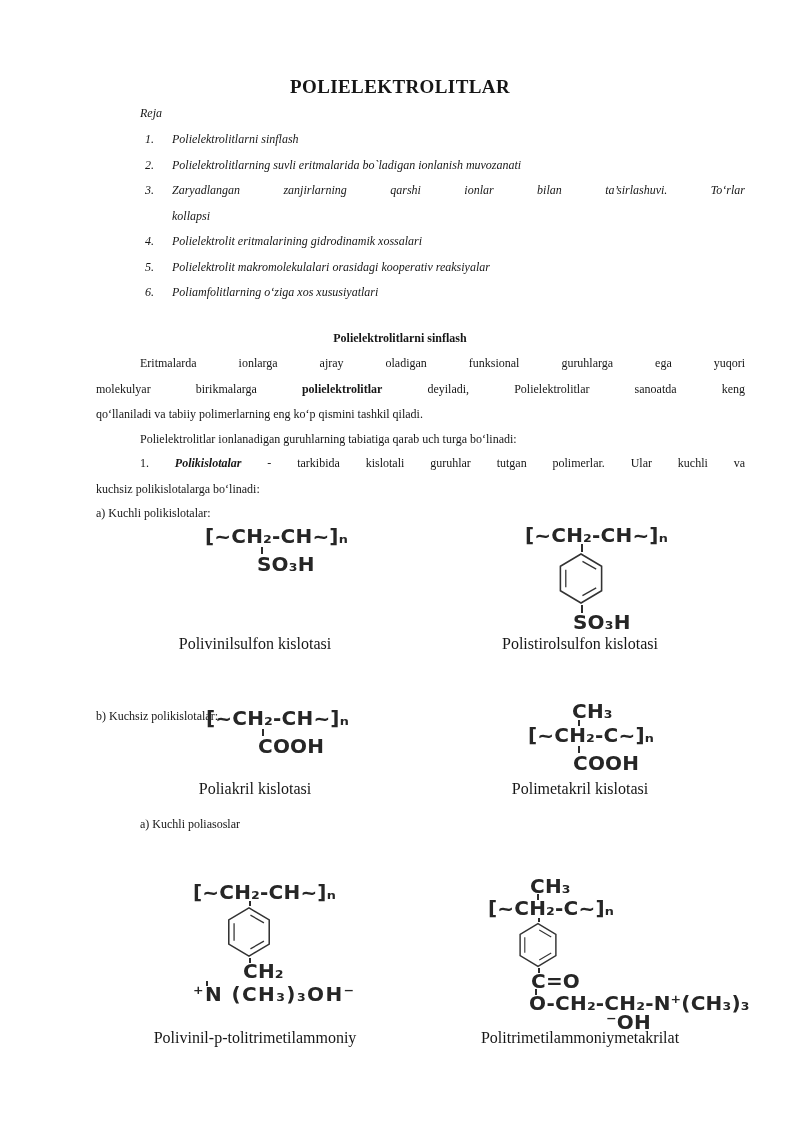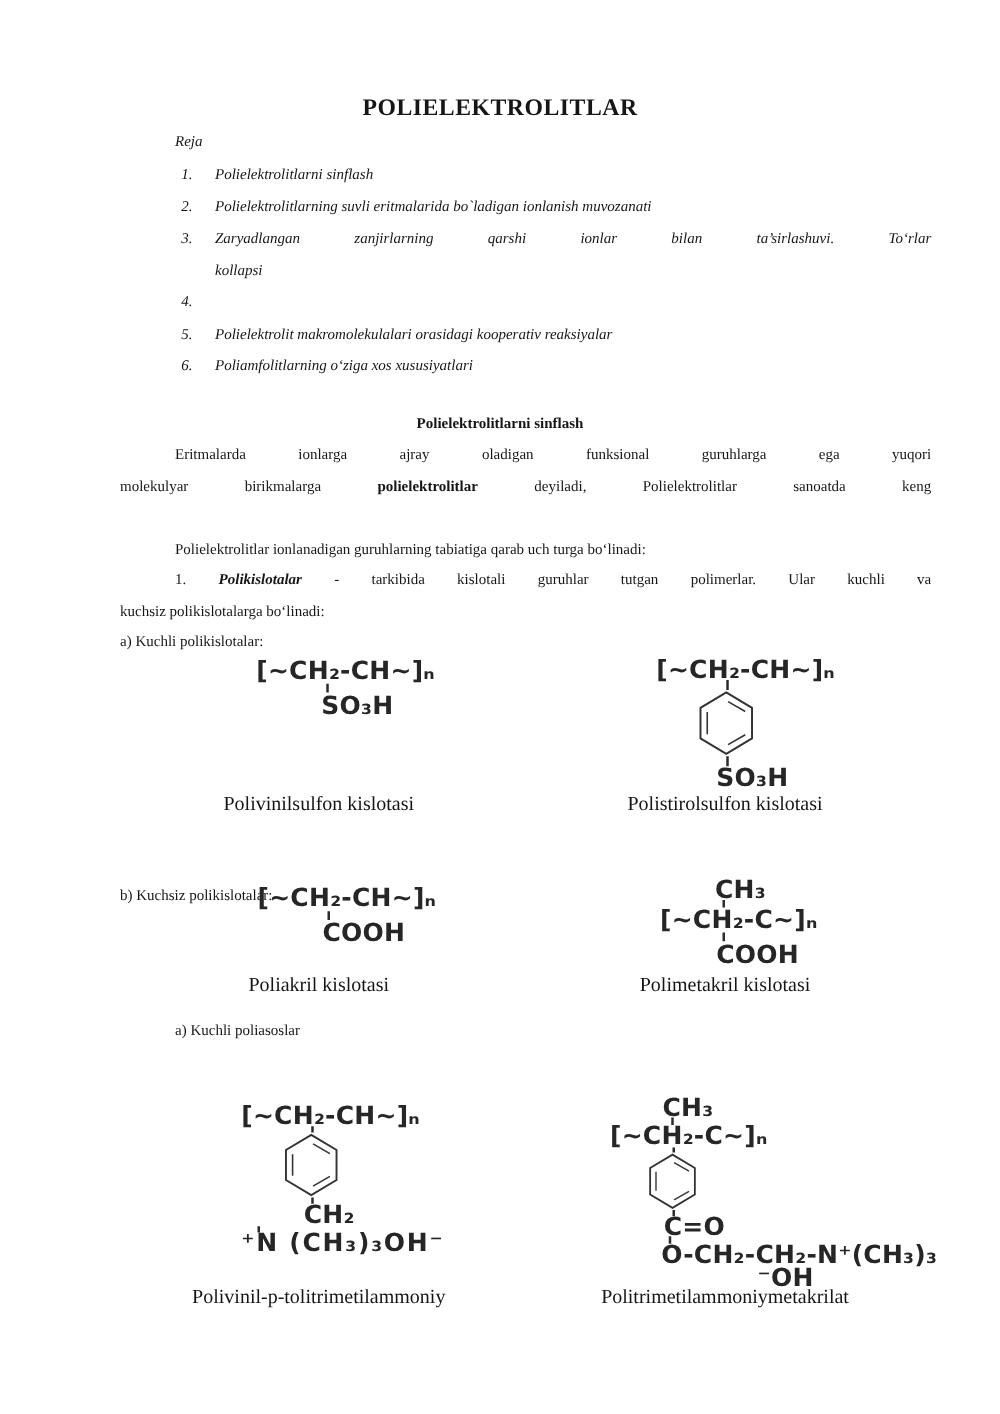--- a/index.html
+++ b/index.html
@@ -51,38 +51,40 @@
     </div>
     <div class="reja-row">
       <span class="reja-num">3.</span>
       <div class="reja-text">
         <div class="jlast">Zaryadlangan zanjirlarning qarshi ionlar bilan ta’sirlashuvi. To‘rlar</div>
         <div>kollapsi</div>
       </div>
     </div>
     <div class="reja-row">
       <span class="reja-num">4.</span>
+      <div class="reja-text">Polielektrolit eritmalarining gidrodinamik xossalari</div>
     </div>
     <div class="reja-row">
       <span class="reja-num">5.</span>
       <div class="reja-text">Polielektrolit makromolekulalari orasidagi kooperativ reaksiyalar</div>
     </div>
     <div class="reja-row">
       <span class="reja-num">6.</span>
       <div class="reja-text">Poliamfolitlarning o‘ziga xos xususiyatlari</div>
     </div>
   </div>
 
   <div class="abs t h2">Polielektrolitlarni sinflash</div>
 
   <div class="abs t blk" style="top:351px;">
     <div class="ind jlast">Eritmalarda ionlarga ajray oladigan funksional guruhlarga ega yuqori</div>
     <div class="jlast">
       <span>molekulyar birikmalarga </span><span class="b">polielektrolitlar</span><span> deyiladi, Polielektrolitlar sanoatda keng</span>
     </div>
+    <div>qo‘llaniladi va tabiiy polimerlarning eng ko‘p qismini tashkil qiladi.</div>
   </div>
 
   <div class="abs t blk ind" style="top:427px;">Polielektrolitlar ionlanadigan guruhlarning tabiatiga qarab uch turga bo‘linadi:</div>
 
   <div class="abs t blk" style="top:451px;">
     <div class="ind jlast">
       <span>1. </span><span class="bi">Polikislotalar</span><span> - tarkibida kislotali guruhlar tutgan polimerlar. Ular kuchli va</span>
     </div>
     <div>kuchsiz polikislotalarga bo‘linadi:</div>
   </div>

